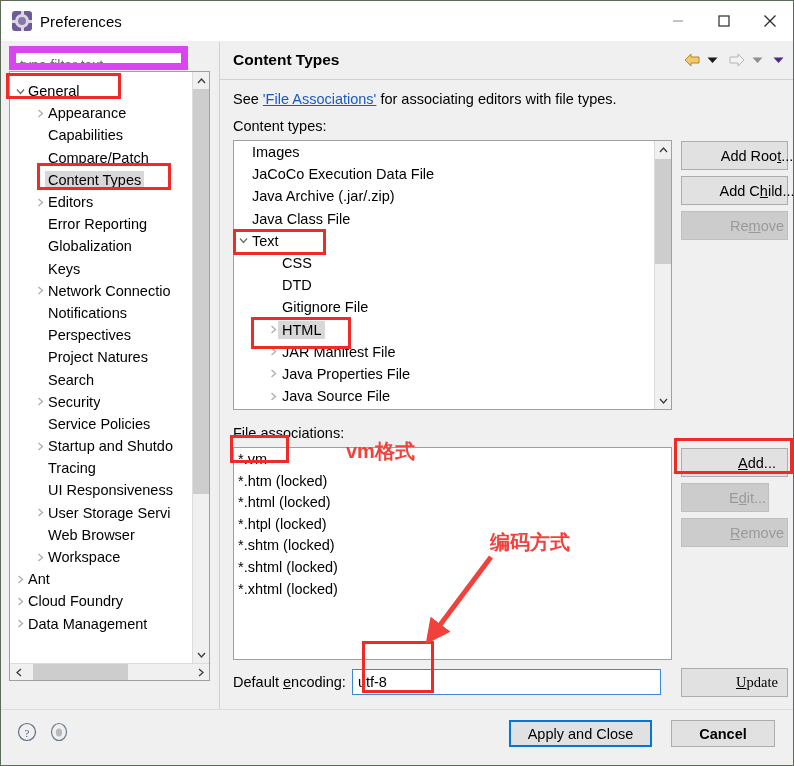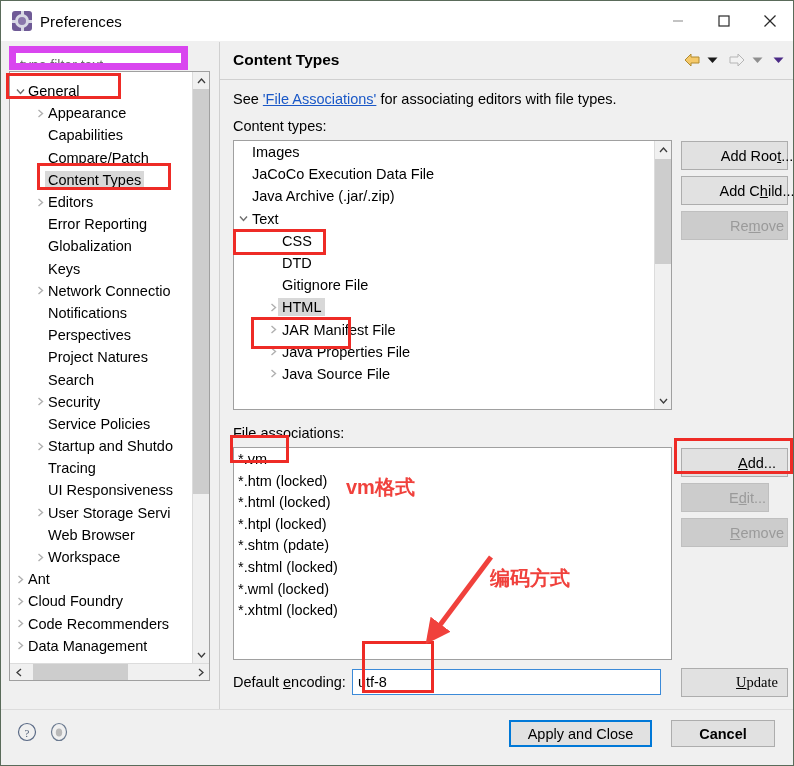--- a/index.html
+++ b/index.html
@@ -282,21 +282,20 @@
     position: absolute;
     border: 3px solid #ee2b26;
     pointer-events: none;
   }
   .anno-text {
     position: absolute;
     color: #f0413c;
     font-size: 20px;
     font-weight: bold;
     white-space: nowrap;
-    margin-top: 36px;
   }
   #anno-arrow { position: absolute; left: 400px; top: 540px; }
 </style>
 </head>
 <body>
 
 <div id="window">
 
   <div id="titlebar">
     <div id="title-icon">
@@ -467,28 +466,20 @@
             </svg>
           </span>
           <span class="tlabel">Cloud Foundry</span>
         </div>
         <div class="tree-item depth0">
           <span class="twisty">
             <svg width="7" height="9" viewBox="0 0 7 9">
               <polyline points="1.5,1 5.5,4.5 1.5,8" fill="none" stroke="#b0b0b0" stroke-width="1.4"></polyline>
             </svg>
           </span>
-          <span class="tlabel">Code Recommenders</span>
-        </div>
-        <div class="tree-item depth0">
-          <span class="twisty">
-            <svg width="7" height="9" viewBox="0 0 7 9">
-              <polyline points="1.5,1 5.5,4.5 1.5,8" fill="none" stroke="#b0b0b0" stroke-width="1.4"></polyline>
-            </svg>
-          </span>
           <span class="tlabel">Data Management</span>
         </div>
       </div>
     <div class="vscroll" style="right:0; top:0; height:591px;">
       <div class="arrow">
         <svg width="9" height="6" viewBox="0 0 9 6">
             <polyline points="1,5 4.5,1 8,5" fill="none" stroke="#3c3c3c" stroke-width="1.3"></polyline>
           </svg>
       </div>
       <div class="thumb" style="top:17px; height:405px;"></div>
@@ -559,20 +550,24 @@
             <span class="twisty"></span>
             <span class="clabel">Images</span>
           </div>
           <div class="ct-item ct-d0">
             <span class="twisty"></span>
             <span class="clabel">JaCoCo Execution Data File</span>
           </div>
           <div class="ct-item ct-d0">
             <span class="twisty"></span>
             <span class="clabel">Java Archive (.jar/.zip)</span>
+          </div>
+          <div class="ct-item ct-d0">
+            <span class="twisty"></span>
+            <span class="clabel">Java Class File</span>
           </div>
           <div class="ct-item ct-d0">
             <span class="twisty">
               <svg width="9" height="7" viewBox="0 0 9 7">
                 <polyline points="1,1.5 4.5,5.5 8,1.5" fill="none" stroke="#6f6f6f" stroke-width="1.4"></polyline>
               </svg>
             </span>
             <span class="clabel">Text</span>
           </div>
           <div class="ct-item ct-d1">
@@ -647,23 +642,22 @@
 
     <div class="field-label" style="left:13px; top:345px;">
       <span>File associations:</span>
     </div>
 
     <div id="fa-list">
         <div class="fa-item">*.vm</div>
         <div class="fa-item">*.htm (locked)</div>
         <div class="fa-item">*.html (locked)</div>
         <div class="fa-item">*.htpl (locked)</div>
-        <div class="fa-item">*.shtm (pdate)</div>
+        <div class="fa-item">*.shtm (locked)</div>
         <div class="fa-item">*.shtml (locked)</div>
-        <div class="fa-item">*.wml (locked)</div>
         <div class="fa-item">*.xhtml (locked)</div>
       </div>
 
     <div class="btn" style="left:461px; top:368px; width:107px; height:29px;">
       <span><u>A</u>dd...</span>
     </div>
     <div class="btn disabled" style="left:461px; top:403px; width:88px; height:29px;">
       <span>E<u>d</u>it...</span>
     </div>
     <div class="btn disabled" style="left:461px; top:438px; width:107px; height:29px;">

